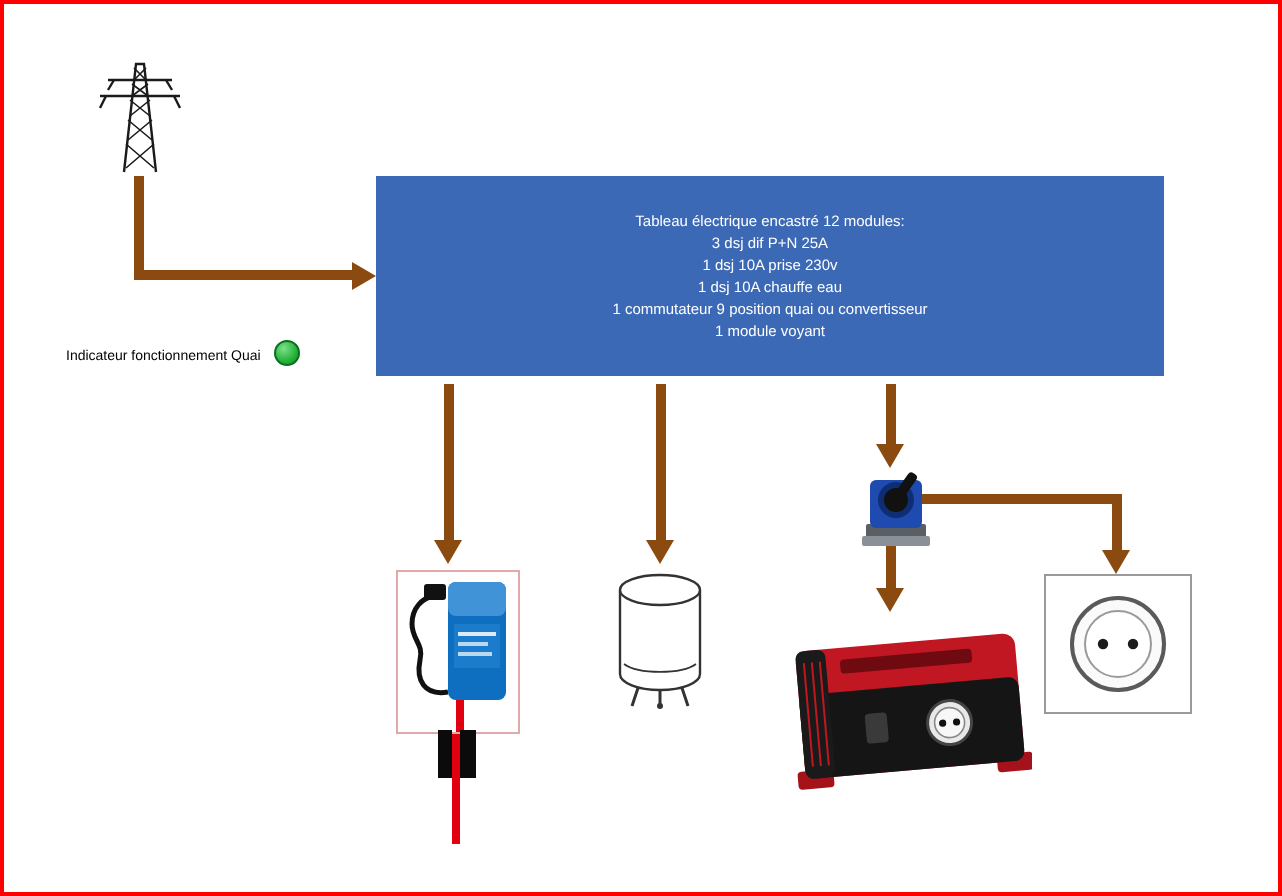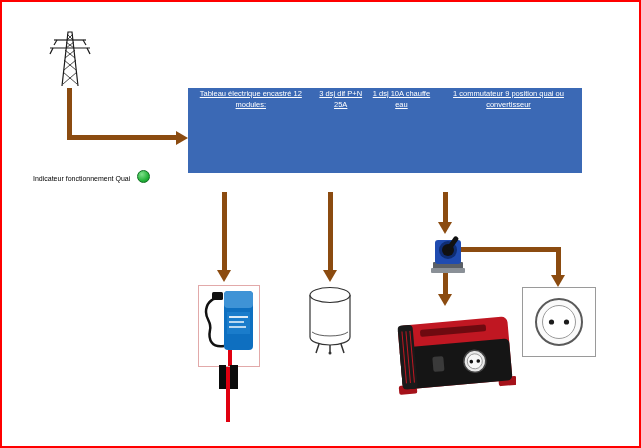--- a/index.html
+++ b/index.html
@@ -17,23 +17,23 @@
   .wire.h{height:5px;}
   .arr{position:absolute;width:0;height:0;}
   .arr.down{border-left:7px solid transparent;border-right:7px solid transparent;border-top:12px solid var(--wire);}
   .arr.right{border-top:7px solid transparent;border-bottom:7px solid transparent;border-left:12px solid var(--wire);}
 
   .label{position:absolute;font-size:7px;color:#000;white-space:nowrap;}
   .led{position:absolute;width:13px;height:13px;border-radius:50%;
        background:radial-gradient(circle at 35% 30%, #7ee08b, var(--led) 60%, #128a28);
        border:1px solid #0c6e1f;}
 
-  .panel{position:absolute;left:186px;top:86px;width:394px;height:85px;
+  .panel{position:absolute;left:186px;top:86px;width:394px;height:100px;
          background:var(--panel);color:#fff;font-size:7.5px;line-height:11px;
-         text-align:center;display:flex;justify-content:center;text-decoration:underline;}
+         text-align:center;display:flex;flex-direction:column;justify-content:center;}
 
   .device{position:absolute;}
   .charger-box{position:absolute;left:0;top:0;width:62px;height:82px;background:#fff;border:1px solid #e2a9a9;}
   .red-wire{position:absolute;left:28px;top:58px;width:4px;height:79px;background:#e00010;}
   .fuse{position:absolute;background:#0b0b0b;}
   .socket-box{position:absolute;left:0;top:0;width:74px;height:70px;background:#fff;border:1px solid #9a9a9a;}
 </style>
 </head>
 <body>
 
@@ -55,22 +55,24 @@
   <div class="wire v" style="left:65px;top:86px;height:52px;"></div>
   <div class="wire h" style="left:65px;top:133px;width:111px;"></div>
   <div class="arr right" style="left:174px;top:129px;"></div>
 
   <div class="label" style="left:31px;top:173px;">Indicateur fonctionnement Quai</div>
   <div class="led" style="left:135px;top:168px;"></div>
 
   <div class="panel">
     <div>Tableau électrique encastré 12 modules:</div>
     <div>3 dsj dif P+N 25A</div>
+    <div>1 dsj 10A prise 230v</div>
     <div>1 dsj 10A chauffe eau</div>
     <div>1 commutateur 9 position quai ou convertisseur</div>
+    <div>1 module voyant</div>
   </div>
 
   <div class="wire v" style="left:220px;top:190px;height:78px;"></div>
   <div class="arr down" style="left:215px;top:268px;"></div>
 
   <div class="wire v" style="left:326px;top:190px;height:78px;"></div>
   <div class="arr down" style="left:321px;top:268px;"></div>
 
   <div class="wire v" style="left:441px;top:190px;height:30px;"></div>
   <div class="arr down" style="left:436px;top:220px;"></div>

